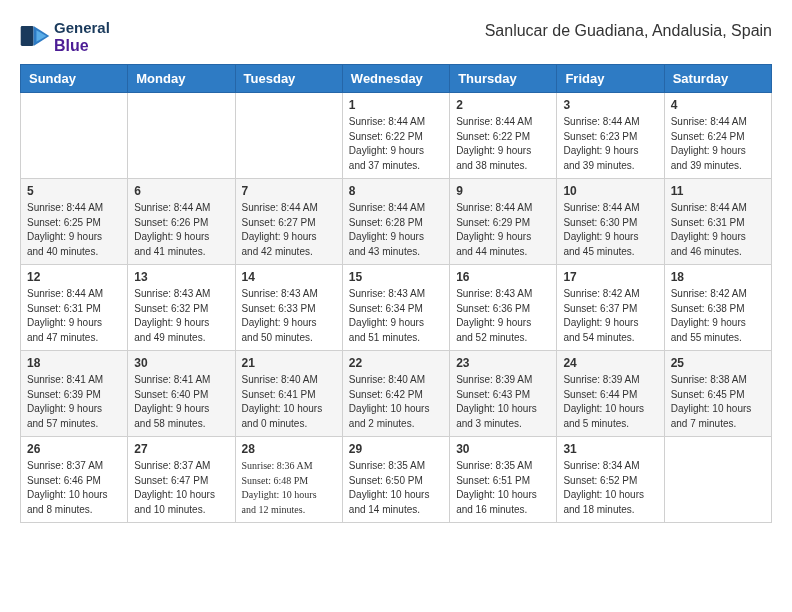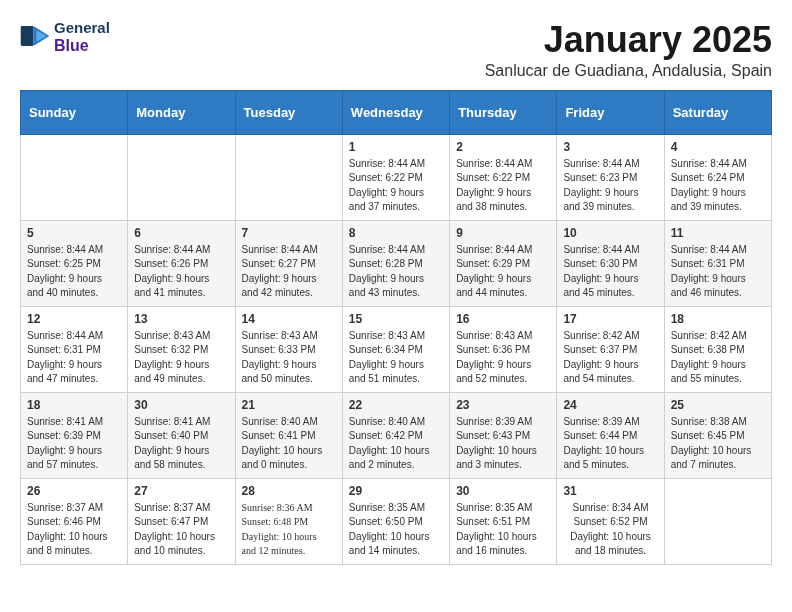--- a/index.html
+++ b/index.html
@@ -44,21 +44,21 @@
     }
     .calendar {
       width: 100%;
       border-collapse: collapse;
       border: 1px solid #ccc;
     }
     .calendar th {
       background: #2e7bc4;
       color: #fff;
       text-align: left;
-      padding: 14px 8px;
+      padding: 6px 8px;
       font-size: 13px;
       font-weight: bold;
       border: 1px solid #2566a8;
     }
     .calendar td {
       vertical-align: top;
       padding: 5px 6px;
       border: 1px solid #d0d0d0;
       font-size: 10.5px;
       color: #333;
@@ -95,21 +95,20 @@
         <polygon points="18,0 40,14 18,28" fill="#2e7bc4"></polygon>
         <polygon points="22,6 36,14 22,22" fill="#5aade8"></polygon>
       </svg>
       <div>
         <div style="font-size:15px;font-weight:bold;color:#1a3a5c;line-height:1.1;">General</div>
         <div style="font-size:16px;font-weight:bold;color:#4c1d95;line-height:1.1;">Blue</div>
       </div>
     </div>
   </div>
   <div class="title-section">
-    <div class="calendar-title">January 2025</div>
     <div class="calendar-subtitle">Sanlucar de Guadiana, Andalusia, Spain</div>
   </div>
 </div>
 
 <table class="calendar">
   <thead>
     <tr id="header-row">
     <th>Sunday</th>
         <th>Monday</th>
         <th>Tuesday</th>
@@ -337,21 +336,21 @@
         </td>
         <td>
           <span class="day-number">30</span>
           <div class="day-info" style="white-space: pre-line;">Sunrise: 8:35 AM
 Sunset: 6:51 PM
 Daylight: 10 hours
 and 16 minutes.</div>
         </td>
         <td>
           <span class="day-number">31</span>
-          <div class="day-info" style="white-space: pre-line; text-align: center;">Sunrise: 8:34 AM
+          <div class="day-info" style="white-space: pre-line;">Sunrise: 8:34 AM
 Sunset: 6:52 PM
 Daylight: 10 hours
 and 18 minutes.</div>
         </td>
         <td class="empty-cell"></td>
       </tr>
     </tbody>
 </table>
 
 </body></html>

